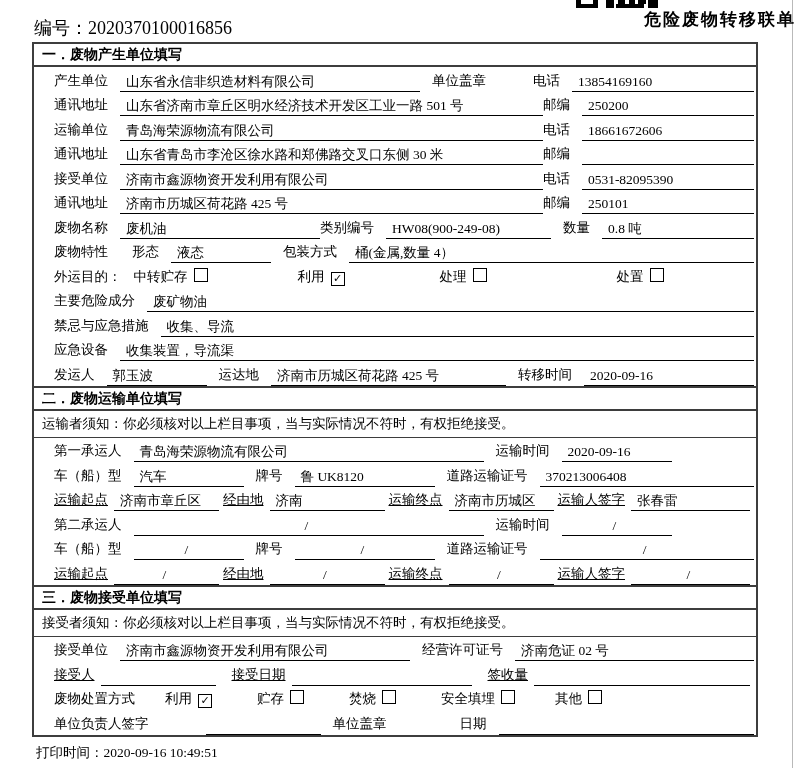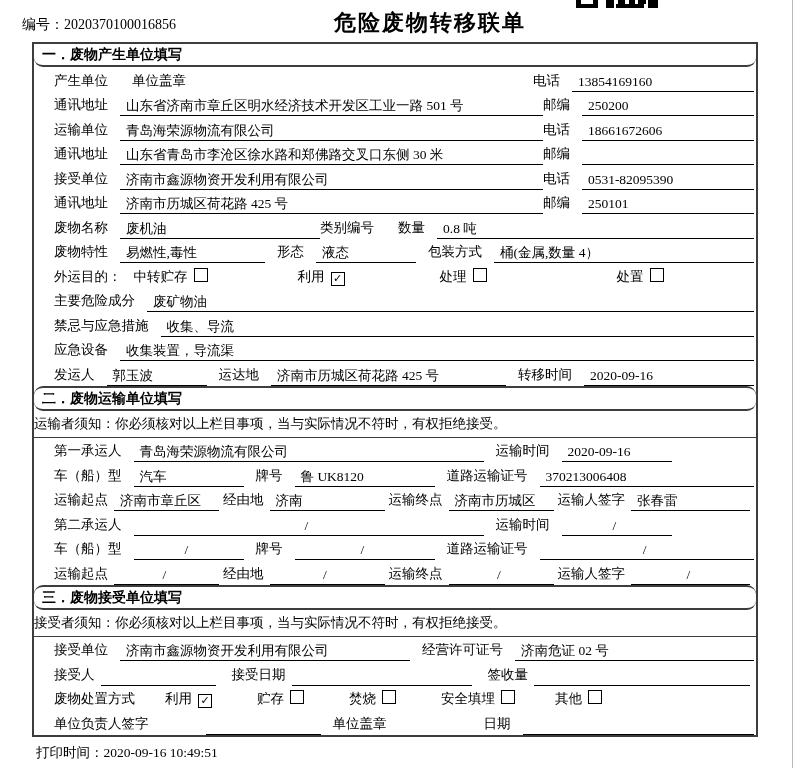--- a/index.html
+++ b/index.html
@@ -4,46 +4,46 @@
 <style>
   html,body{margin:0;padding:0;}
   body{
     width:796px;height:768px;background:#ffffff;color:#000;
     font-family:"Liberation Serif","DejaVu Serif",serif;
     font-size:13.5px;position:relative;overflow:hidden;
   }
   .page-edge{position:absolute;top:0;bottom:0;right:3px;width:1px;background:#b9b9b9;}
   .qr{position:absolute;left:576px;top:0;}
   .top{position:relative;height:40px;}
-  .doc-no{position:absolute;left:22px;top:16px;font-size:14px;white-space:nowrap;}
-  .title{position:absolute;left:64px;right:0;top:8px;text-align:center;
-         font-size:22px;font-weight:bold;letter-spacing:2px;}
+  .doc-no{position:absolute;left:34px;top:16px;font-size:18px;white-space:nowrap;}
+  .title{position:absolute;left:64px;right:0;top:8px;text-align:right;
+         font-size:17px;font-weight:bold;letter-spacing:2px;}
   .table{position:absolute;left:32px;top:42px;width:722px;border:2px solid #3d3d3d;background:#fff;}
   .sec-h{height:21px;line-height:21px;font-weight:bold;font-size:14px;
-         padding-left:8px;border-bottom:2px solid #3d3d3d;border-radius:9px;}
+         padding-left:8px;border-bottom:2px solid #3d3d3d;}
   .bt{border-top:2px solid #3d3d3d;font-family:Liberation Serif, serif;}
-  .note{height:26px;line-height:26px;border-bottom:1px solid #3d3d3d;}
+  .note{height:26px;line-height:26px;padding-left:8px;border-bottom:1px solid #3d3d3d;}
   .row{display:flex;align-items:flex-end;height:24.5px;padding:0 2px 0 20px;}
   .lb{white-space:nowrap;padding-bottom:2px;margin-right:12px;}
   .opt{white-space:nowrap;padding-bottom:2px;}
   .uv{border-bottom:1px solid #000;padding:0 4px 2px 6px;white-space:nowrap;
       height:19px;line-height:17px;box-sizing:border-box;overflow:hidden;}
   .ctr{text-align:center;padding-left:0;}
   .fx{flex:1;}
-  .tight .lb{margin-right:6px;}
+  .tight .lb{margin-right:6px;text-decoration:underline;}
   .tight .uv{margin-right:4px;}
   .cbx{display:inline-block;width:12px;height:12px;border:1px solid #000;
        font-size:11px;line-height:11px;text-align:center;margin-left:6px;
        vertical-align:-1px;font-family:"DejaVu Sans",sans-serif;}
   .w100{width:100px}.w105{width:105px}.w110{width:110px}.w115{width:115px}
   .w140{width:140px}.w145{width:145px}.w165{width:165px}.w180{width:180px}
   .w182{width:182px}.w200{width:200px}.w235{width:235px}.w290{width:290px}
   .w300{width:300px}.w350{width:350px}.w448{width:448px}
   .ml8{}.ml12{margin-left:12px}.ml18{margin-left:18px}
-  .ml40{margin-left:40px}.ml45{margin-left:45px}.ml85{margin-left:85px}
+  .ml40{margin-left:40px}.ml45{margin-left:45px}.ml85{margin-left:61px}
   .ml90{margin-left:90px}.ml95{margin-left:95px}.ml130{margin-left:130px}
   .mla{margin-left:auto}
   .foot{position:absolute;left:36px;top:744px;white-space:nowrap;}
 </style>
 </head>
 <body>
 
 <div class="page-edge"></div>
 
 <svg class="qr" width="82" height="8" viewBox="0 0 82 8">
@@ -64,20 +64,21 @@
   <div class="doc-no"><span>编号：</span><span>2020370100016856</span></div>
   <div class="title">危险废物转移联单</div>
 </div>
 
 <div class="table">
 
   <div class="sec-h">一．废物产生单位填写</div>
 
   <div class="row">
     <span class="lb">产生单位</span>
+    <span class="uv w300">山东省永信非织造材料有限公司</span>
     <span class="lb ml12">单位盖章</span>
     <span class="lb mla">电话</span>
     <span class="uv w182">13854169160</span>
   </div>
 
   <div class="row">
     <span class="lb">通讯地址</span>
     <span class="uv w448">山东省济南市章丘区明水经济技术开发区工业一路 501 号</span>
     <span class="lb mla">邮编</span>
     <span class="uv w182">250200</span>
@@ -108,27 +109,27 @@
     <span class="lb">通讯地址</span>
     <span class="uv w448">济南市历城区荷花路 425 号</span>
     <span class="lb mla">邮编</span>
     <span class="uv w182">250101</span>
   </div>
 
   <div class="row">
     <span class="lb">废物名称</span>
     <span class="uv w200">废机油</span>
     <span class="lb">类别编号</span>
+    <span class="uv w165">HW08(900-249-08)</span>
     <span class="lb ml12">数量</span>
     <span class="uv fx">0.8 吨</span>
   </div>
 
   <div class="row">
     <span class="lb">废物特性</span>
-    <span class="uv w145">易燃性,毒性</span>
     <span class="lb ml12">形态</span>
     <span class="uv w100">液态</span>
     <span class="lb ml12">包装方式</span>
     <span class="uv fx">桶(金属,数量 4）</span>
   </div>
 
   <div class="row">
     <span class="lb">外运目的：</span>
     <span class="opt ml8"><span>中转贮存</span><span class="cbx"></span></span>
     <span class="opt ml90"><span>利用</span><span class="cbx">✓</span></span>

